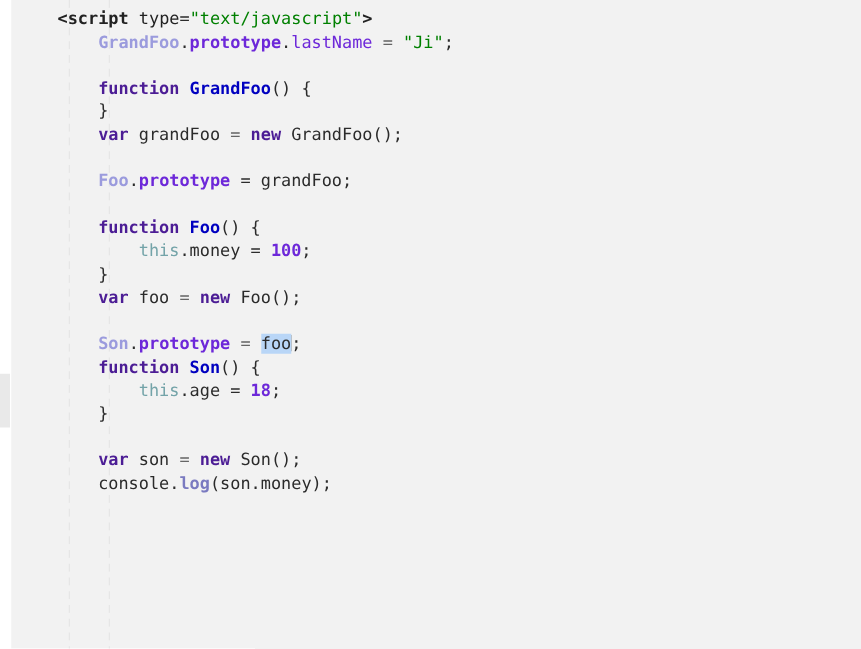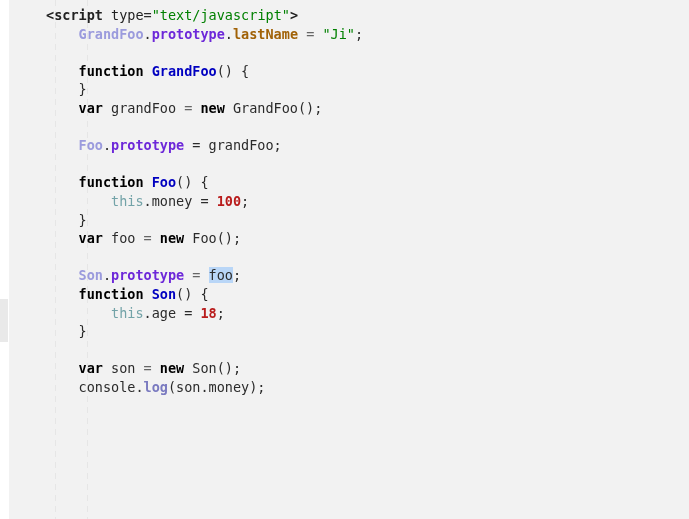--- a/index.html
+++ b/index.html
@@ -56,29 +56,29 @@
     font-family: "DejaVu Sans Mono", "Liberation Mono", monospace;
     font-size: 13.5px;
     line-height: 18.6px;
     color: #2b2b2b;
     white-space: pre;
     letter-spacing: 0px;
   }
   .ln { display: block; height: 18.6px; }
 
   
-  .kw      { color: #000000; font-weight: bold; }   
+  .kw      { color: #4c1d95; font-weight: bold; }   
   .tagname { color: #222222; font-weight: bold; }   
   .attr    { color: #222222; }  
   .str     { color: #008000; }                      
   .ident   { color: #9b9bdd; font-weight: bold; }   
   .proto   { color: #6d28d9; font-weight: bold; }   
-  .prop    { color: #a16207; font-weight: bold; }   
+  .prop    { color: #6d28d9; font-weight: normal; }   
   .this    { color: #73a3a8; }                      
-  .num     { color: #b91c1c; font-weight: bold; }   
+  .num     { color: #6d28d9; font-weight: bold; }   
   .plain   { color: #2b2b2b; }
   .punct   { color: #2b2b2b; }
   .fnname  { color: #0000c0; font-weight: bold; }   
   .method  { color: #7a7ac0; font-weight: bold; }   
   .op      { color: #666666; }
 
   .sel {
     background: #b9d6f7;
     position: relative;
   }

